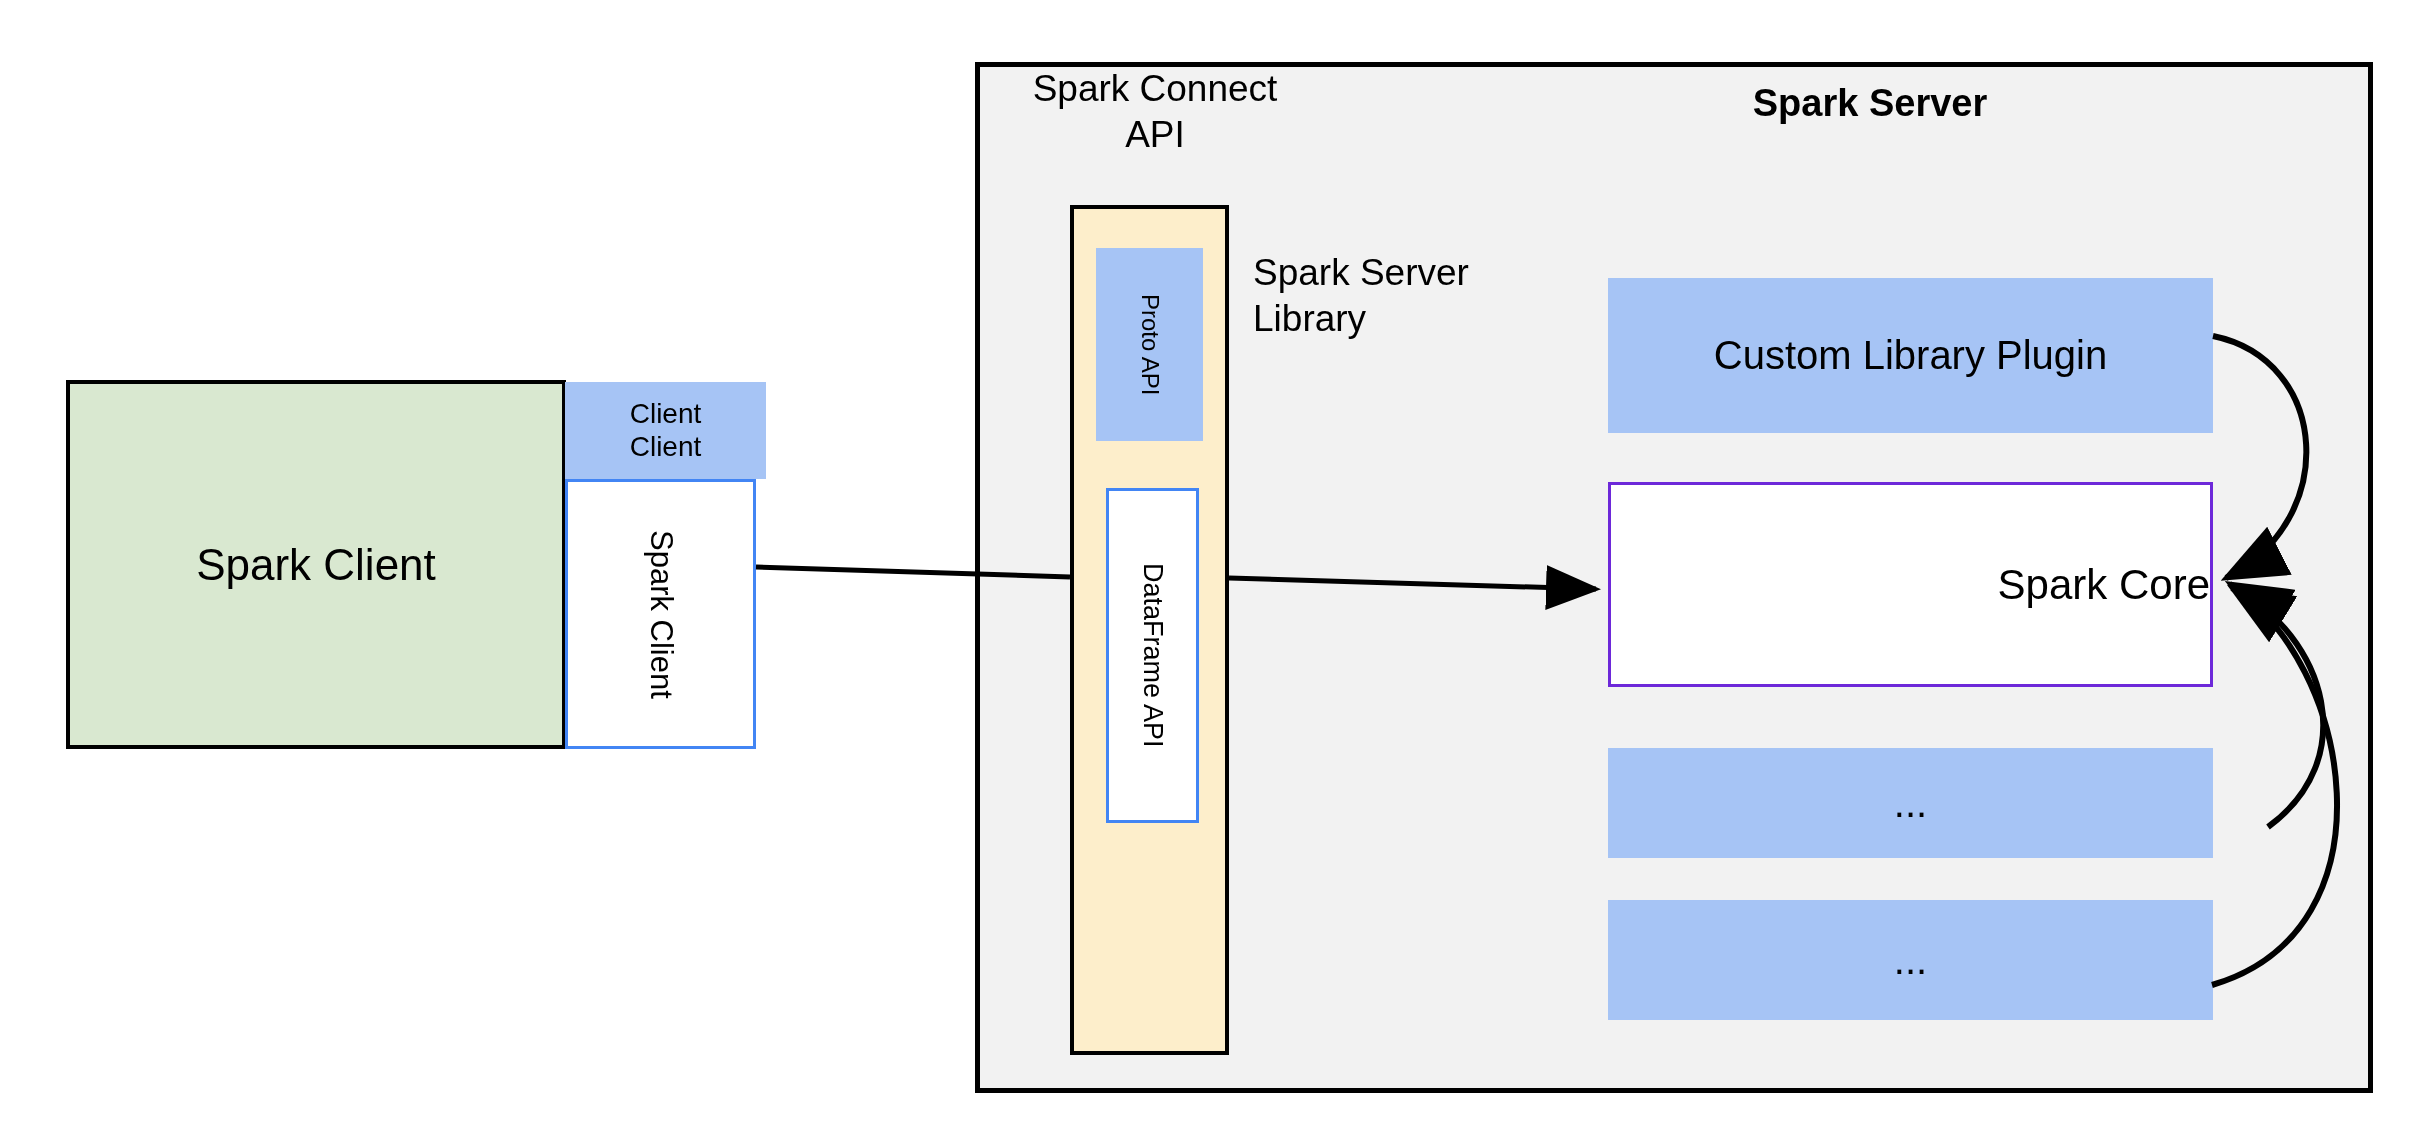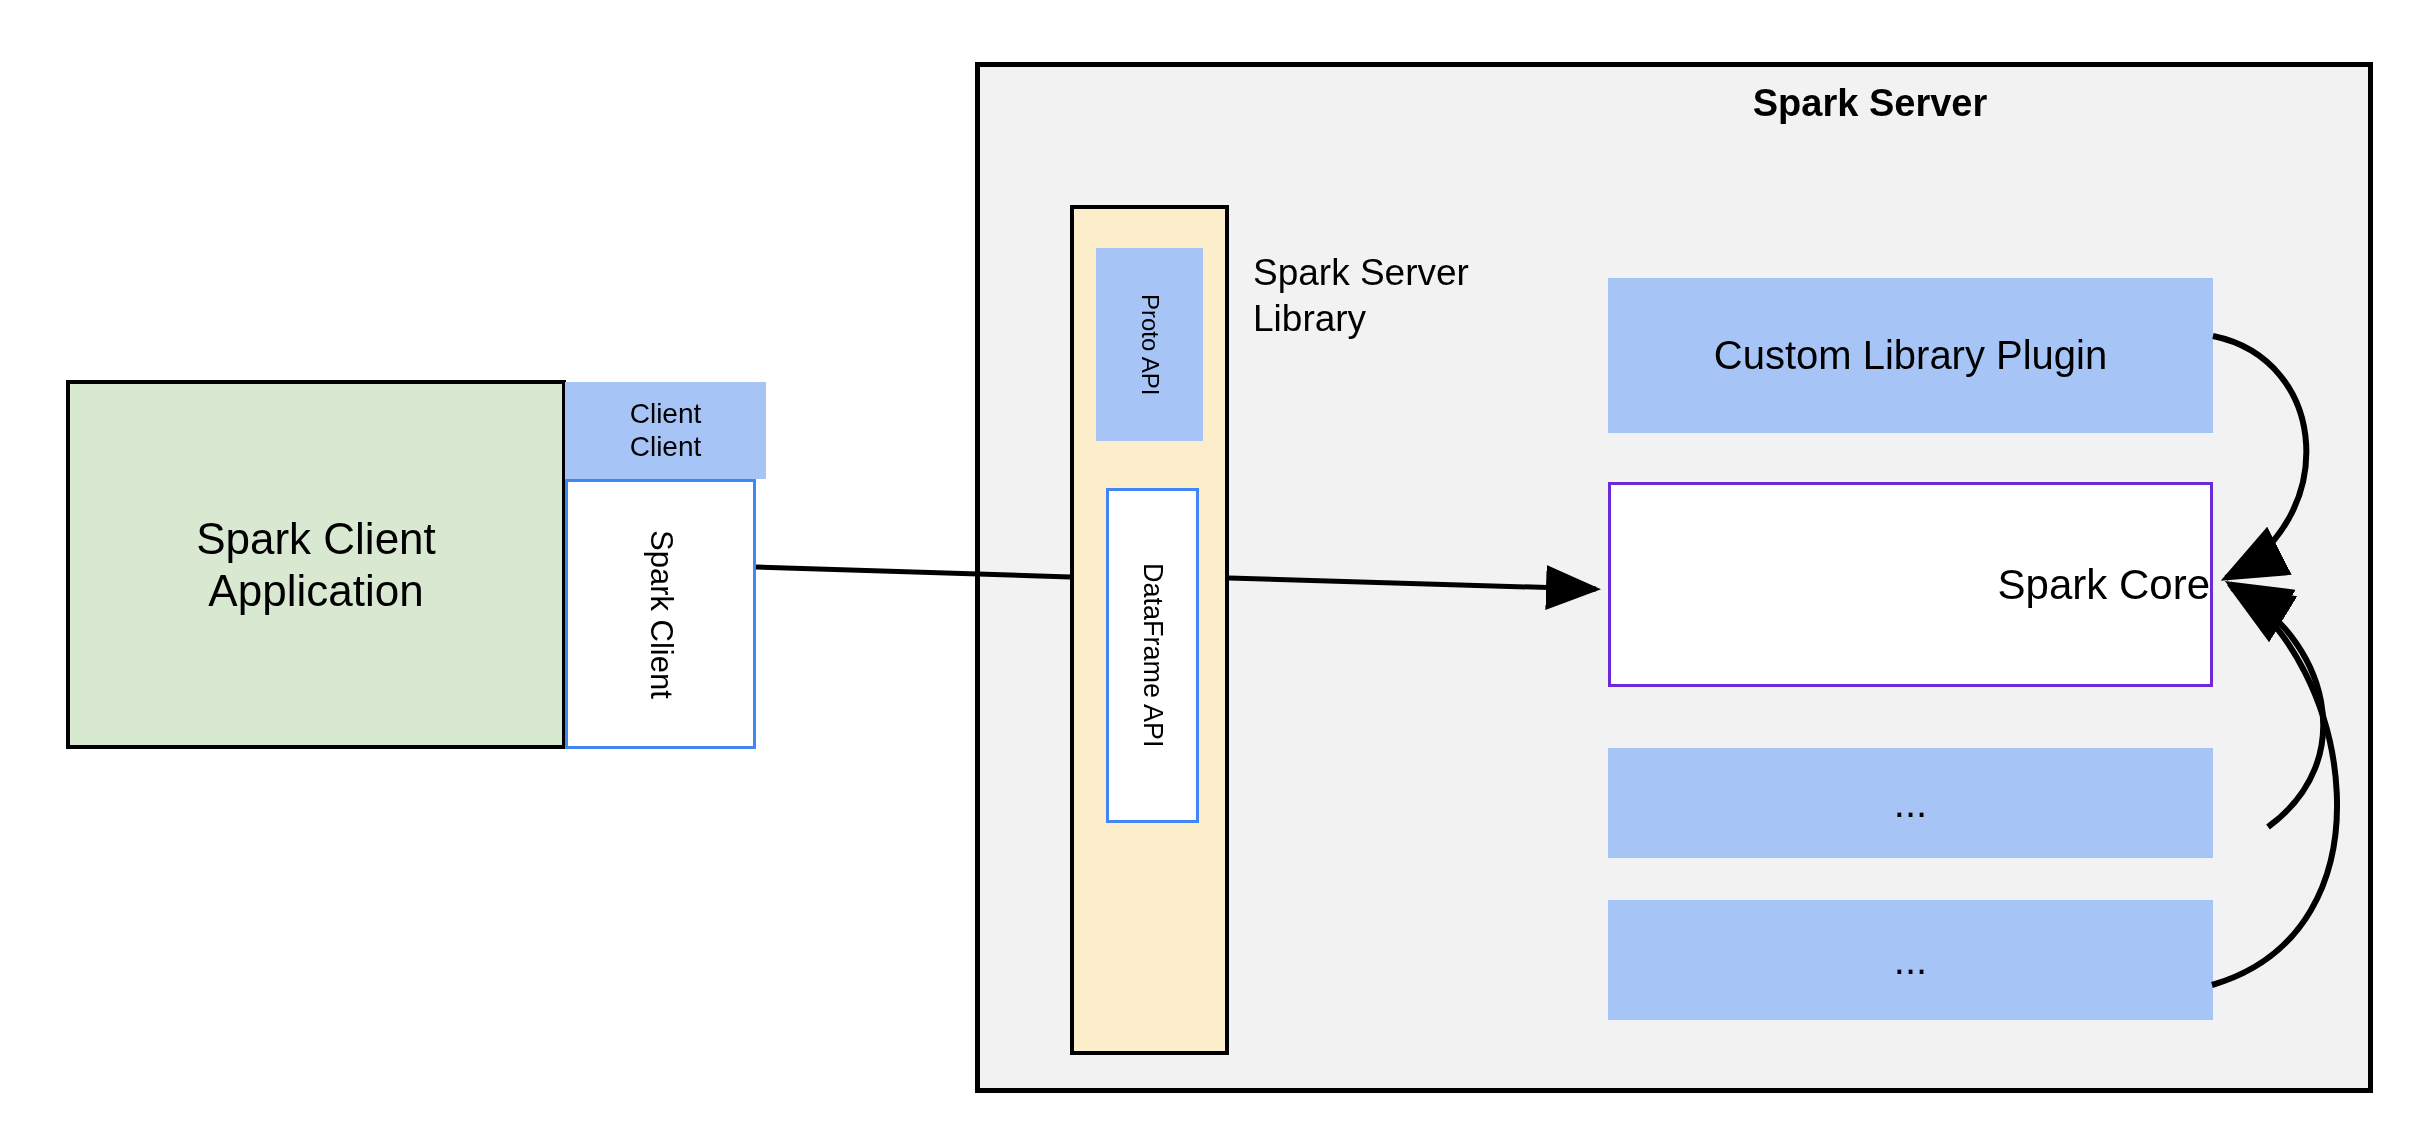--- a/index.html
+++ b/index.html
@@ -79,20 +79,24 @@
 
   #edges{position:absolute;left:0;top:0;width:2435px;height:1135px;z-index:6;pointer-events:none;}
 </style>
 </head>
 <body>
 
 <div id="canvas">
 
   <div id="server-panel"></div>
 
+  <div id="connect-api-label">
+    <div>Spark Connect</div>
+    <div>API</div>
+  </div>
 
   <div id="server-title">Spark Server</div>
 
   <div id="server-lib-label">
     <div>Spark Server</div>
     <div>Library</div>
   </div>
 
   <div class="box" id="cream-col"></div>
 
@@ -116,21 +120,20 @@
     <span>...</span>
   </div>
 
   <div class="box rcol" id="dots-2">
     <span>...</span>
   </div>
 
   <div class="box" id="client-app">
     <div>
       <div>Spark Client</div>
-      <div>Application</div>
     </div>
   </div>
 
   <div class="box" id="client-package">
     <div>
       <div>Client</div>
       <div>Client</div>
     </div>
   </div>
 

